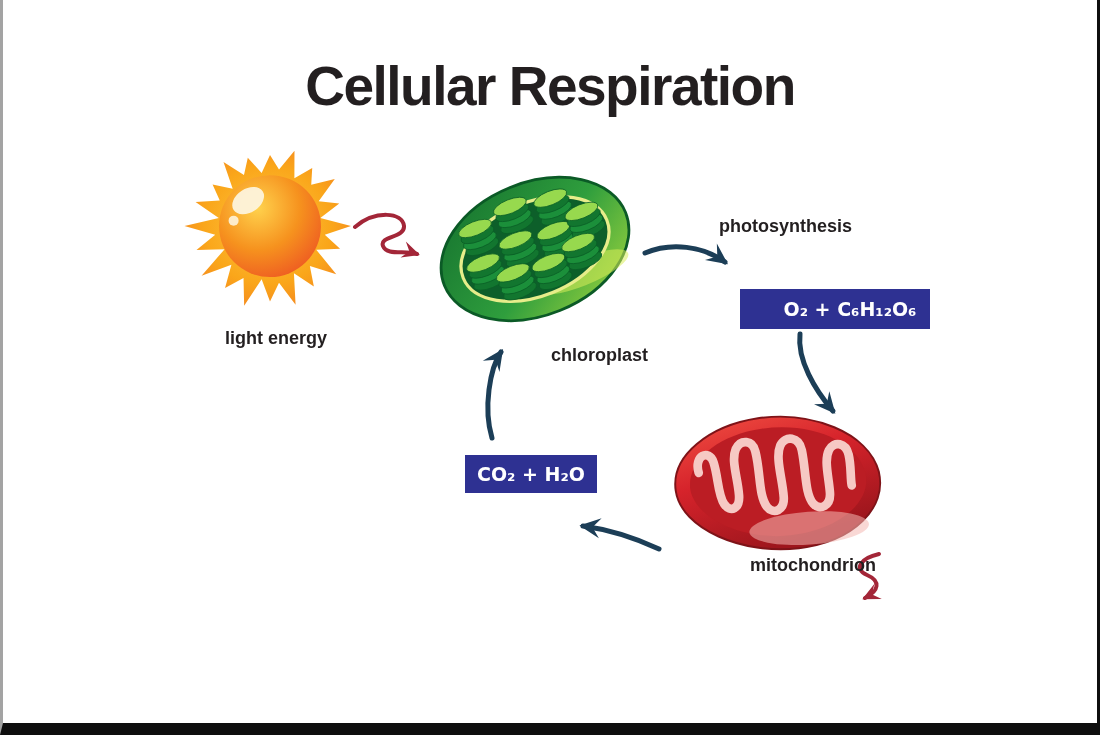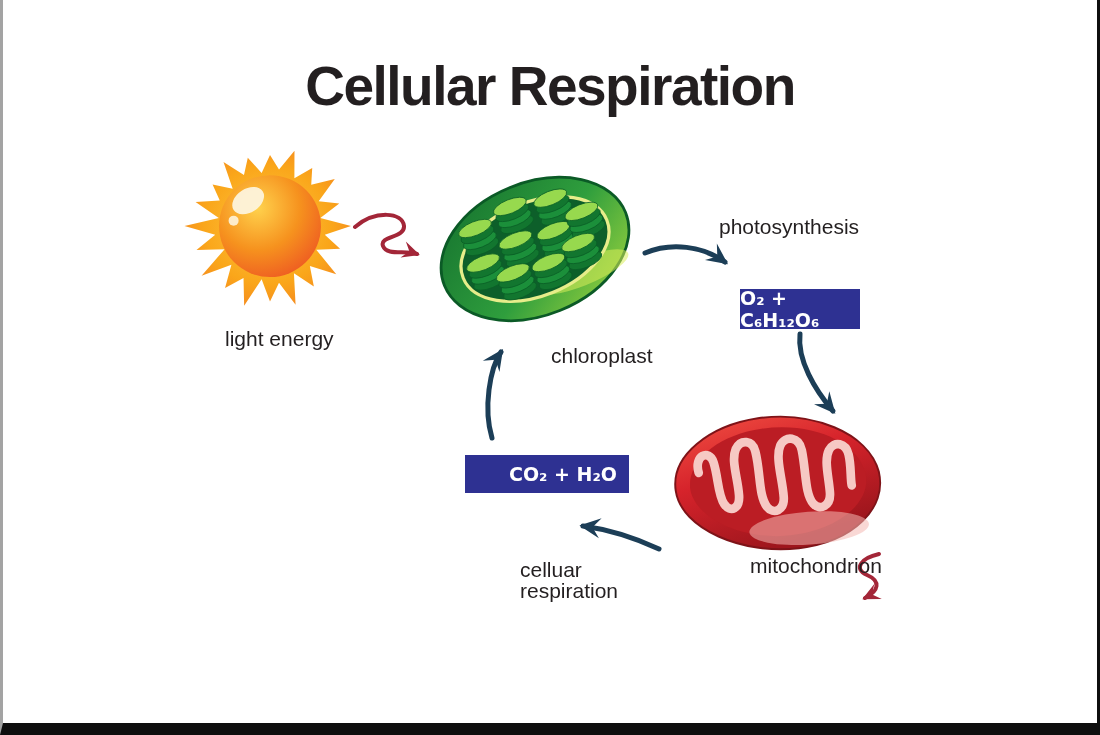--- a/index.html
+++ b/index.html
@@ -15,21 +15,21 @@
     font-family:"Liberation Sans", sans-serif;
   }
   .title{
     position:absolute;left:0;right:0;top:54px;
     text-align:center;
     font-size:55px;font-weight:800;letter-spacing:-1.5px;
     color:var(--text);
   }
   .lbl{
     position:absolute;
-    font-size:21px;font-weight:400;color:var(--text);
+    font-size:18px;font-weight:700;color:var(--text);
     line-height:21px;white-space:nowrap;
   }
   .formula-box{
     position:absolute;
     background:var(--box-bg);
     color:#ffffff;
     display:flex;align-items:center;justify-content:center;
     font-family:"DejaVu Sans", sans-serif;
     font-weight:700;font-size:19px;
   }
@@ -154,22 +154,18 @@
     <path class="arrowN" d="M656,549 C628,536 602,529 580,526" marker-end="url(#headN)"></path>
     <path class="arrowN" d="M489,438 C480,408 487,368 498,352" marker-end="url(#headN)"></path>
     <path class="arrowR" d="M876,554 C858,558 850,569 864,575 C878,581 876,591 862,598" marker-end="url(#headR)"></path>
   </svg>
 
   <div class="lbl" style="left:222px;top:328px;">light energy</div>
   <div class="lbl" style="left:548px;top:345px;">chloroplast</div>
   <div class="lbl" style="left:716px;top:216px;">photosynthesis</div>
   <div class="lbl" style="left:711px;top:555px;margin-left:36px;">mitochondrion</div>
 
-  <div class="lbl" style="left:517px;top:559px;">
-    <div>celluar</div>
-    <div>respiration</div>
-  </div>
 
 
-  <div class="formula-box" style="left:737px;top:289px;width:120px;height:40px;">O₂ + C₆H₁₂O₆</div>
-  <div class="formula-box" style="left:462px;top:455px;width:132px;height:38px;padding-left:32px;">CO₂ + H₂O</div>
+  <div class="formula-box" style="left:737px;top:289px;width:160px;height:40px;padding-left:30px;">O₂ + C₆H₁₂O₆</div>
+  <div class="formula-box" style="left:462px;top:455px;width:132px;height:38px;">CO₂ + H₂O</div>
 
 </div>
 
 </body></html>

